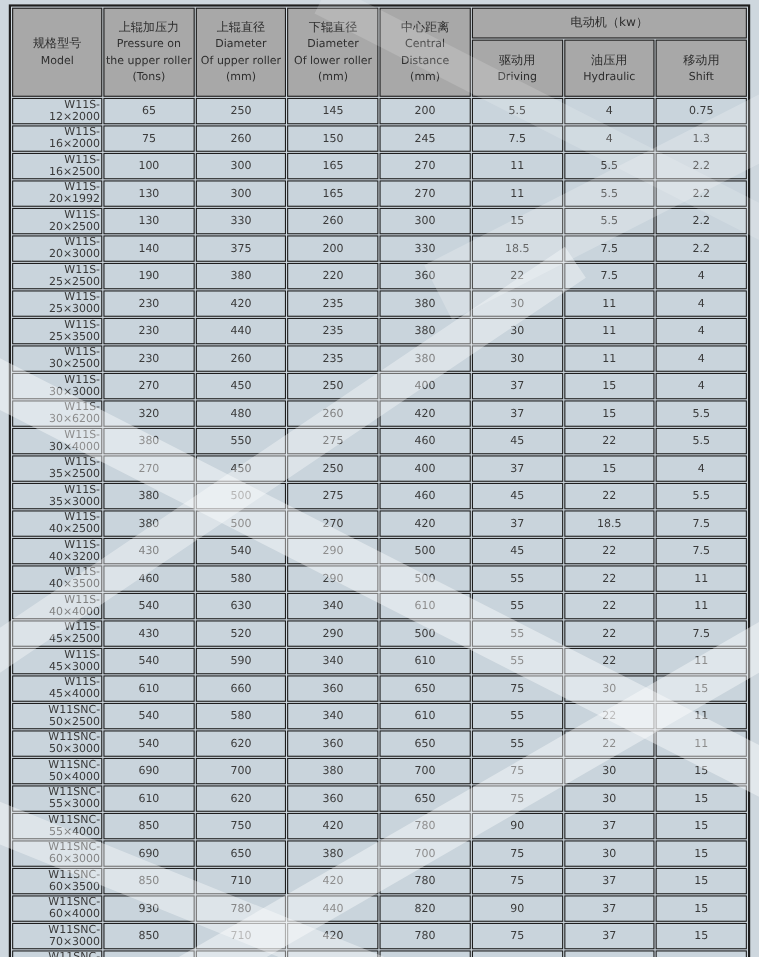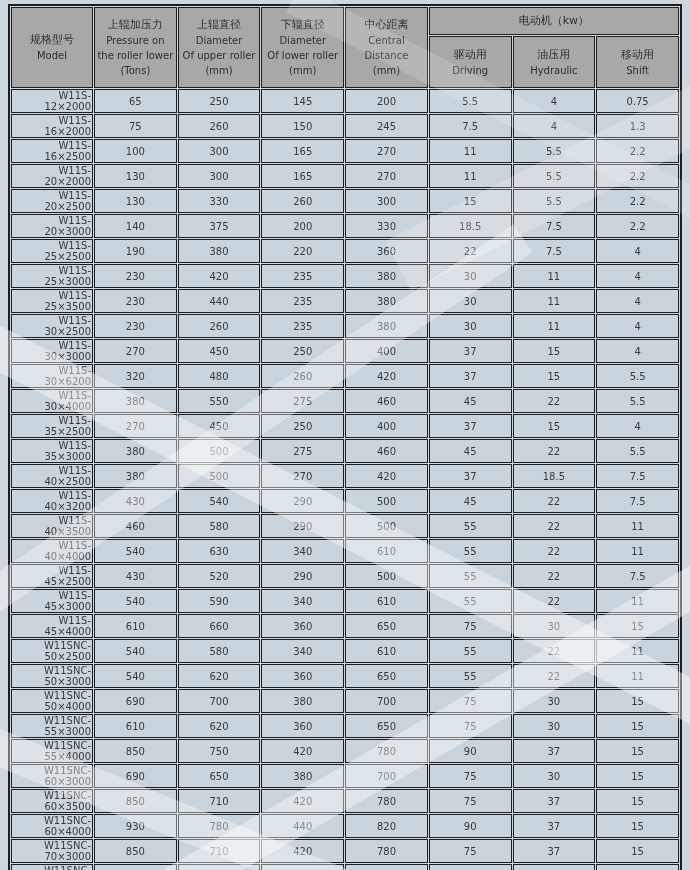--- a/index.html
+++ b/index.html
@@ -85,21 +85,21 @@
       </colgroup>
       <thead>
         <tr class="hdr-top">
           <th rowspan="2">
             <span class="zh">规格型号</span>
             <span class="en">Model</span>
           </th>
           <th rowspan="2">
             <span class="zh">上辊加压力</span>
             <span class="en">Pressure on</span>
-            <span class="en">the roller lower</span>
+            <span class="en">the upper roller</span>
             <span class="en">(Tons)</span>
           </th>
           <th rowspan="2">
             <span class="zh">上辊直径</span>
             <span class="en">Diameter</span>
             <span class="en">Of upper roller</span>
             <span class="en">(mm)</span>
           </th>
           <th rowspan="2">
             <span class="zh">下辊直径</span>
@@ -158,21 +158,21 @@
           <td class="model">W11S-16×2500</td>
           <td>100</td>
           <td>300</td>
           <td>165</td>
           <td>270</td>
           <td>11</td>
           <td>5.5</td>
           <td>2.2</td>
         </tr>
           <tr>
-          <td class="model">W11S-20×2000</td>
+          <td class="model">W11S-20×1992</td>
           <td>130</td>
           <td>300</td>
           <td>165</td>
           <td>270</td>
           <td>11</td>
           <td>5.5</td>
           <td>2.2</td>
         </tr>
           <tr>
           <td class="model">W11S-20×2500</td>

